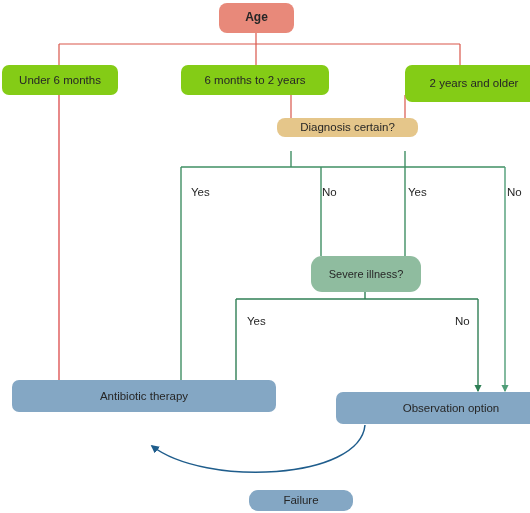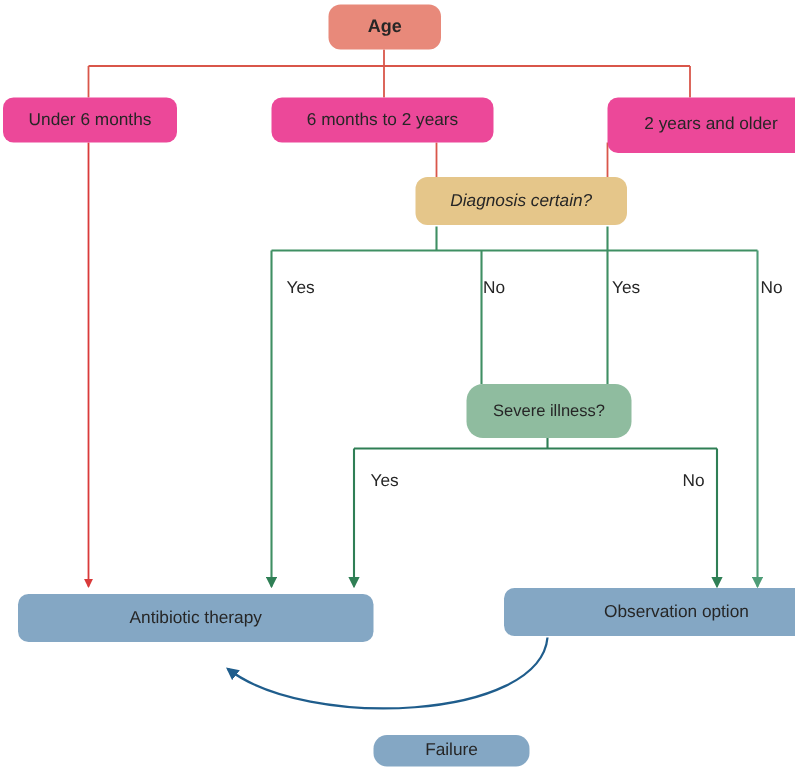--- a/index.html
+++ b/index.html
@@ -23,21 +23,21 @@
     border-radius:7px;
     z-index:3;
     white-space:nowrap;
   }
   .node.age{
     background:#e8897a;
     font-weight:bold;
     font-size:12px;
     border-radius:8px;
   }
-  .node.agegrp{ background:#ec4899; }
+  .node.agegrp{ background:#84cc16; }
   .node.diag{ background:#e5c68a; border-radius:8px; }
   .node.sev{ background:#8fbc9f; border-radius:11px; font-size:11px;}
   .node.action{ background:#84a7c4; border-radius:7px; }
   .node.failure{ background:#84a7c4; border-radius:9px; font-size:11.5px;}
 
   .edge-label{
     position:absolute;
     font-size:11.5px;
     color:#262626;
     z-index:4;
@@ -109,25 +109,25 @@
   </svg>
 
   <div class="node age" style="left:219px;top:3px;width:75px;height:30px;">Age</div>
 
   <div class="node agegrp" style="left:2px;top:65px;width:116px;height:30px;">Under 6 months</div>
 
   <div class="node agegrp" style="left:181px;top:65px;width:148px;height:30px;">6 months to 2 years</div>
 
   <div class="node agegrp" style="left:405px;top:65px;width:138px;height:37px;">2 years and older</div>
 
-  <div class="node diag" style="left:277px;top:118px;width:141px;height:32px;font-style:italic;">Diagnosis certain?</div>
+  <div class="node diag" style="left:277px;top:118px;width:141px;height:19px;">Diagnosis certain?</div>
 
   <div class="node sev" style="left:311px;top:256px;width:110px;height:36px;">Severe illness?</div>
 
-  <div class="node action" style="left:12px;top:396px;width:237px;height:32px;">Antibiotic therapy</div>
+  <div class="node action" style="left:12px;top:380px;width:264px;height:32px;">Antibiotic therapy</div>
 
   <div class="node action" style="left:288px;top:392px;width:230px;height:32px;margin-left:48px;">Observation option</div>
 
   <div class="node failure" style="left:249px;top:490px;width:104px;height:21px;text-align:center;">Failure</div>
 
   <div class="edge-label" style="left:191px;top:186px;">Yes</div>
 
   <div class="edge-label" style="left:322px;top:186px;">No</div>
 
   <div class="edge-label" style="left:408px;top:186px;">Yes</div>

